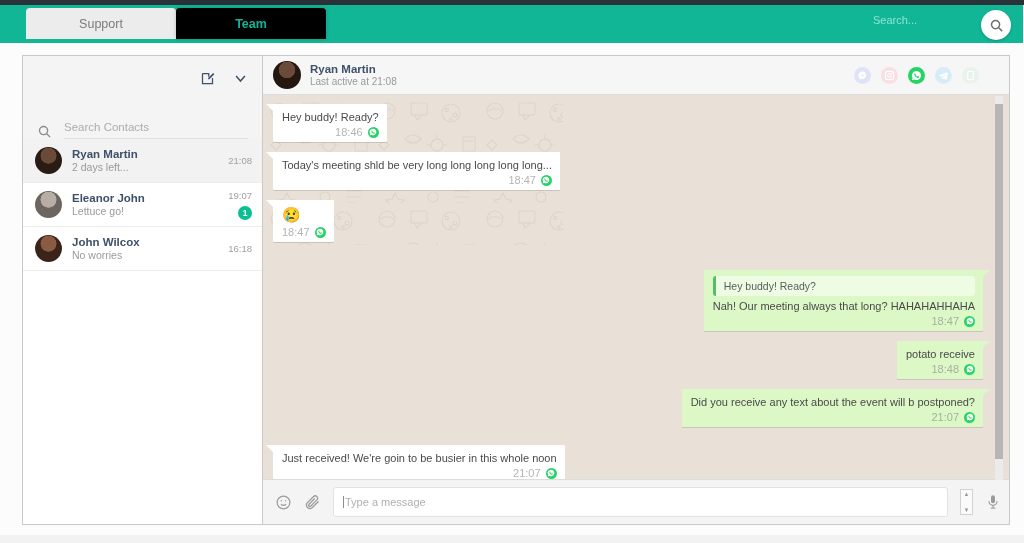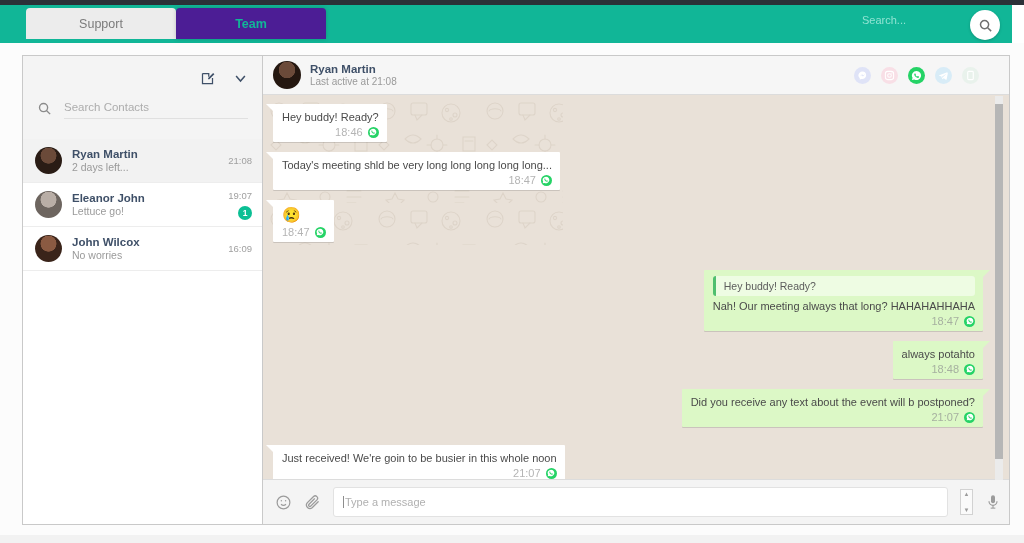--- a/index.html
+++ b/index.html
@@ -6,49 +6,49 @@
   body{
     width:1024px;height:543px;overflow:hidden;
     font-family:"Liberation Sans", sans-serif;
     background:#3b4046;
   }
   .frame{position:absolute;inset:0;background:#ffffff;}
   .frame::before{content:"";position:absolute;left:0;top:0;right:0;height:5px;background:#2b3138;}
   .frame::after{content:"";position:absolute;left:0;bottom:0;right:0;height:8px;background:#f2f2f2;}
 
   
-  .topbar{position:absolute;left:0;top:5px;right:12px;height:46px;background:#11b697;}
+  .topbar{position:absolute;left:0;top:5px;right:1px;height:46px;background:#11b697;}
   .tabs{position:absolute;left:26px;top:3px;height:31px;display:flex;}
   .tab{
     height:31px;min-width:150px;display:flex;align-items:center;justify-content:center;
     font-size:12.5px;border-radius:4px 4px 0 0;
   }
   .tab.inactive{background:#ececec;color:#7b7b7b;}
-  .tab.active{background:#4c1d95;color:#11b697;font-weight:bold;box-shadow:0 0 4px rgba(0,0,0,.18);}
+  .tab.active{background:#000000;color:#11b697;font-weight:bold;box-shadow:0 0 4px rgba(0,0,0,.18);}
 
   .searchwrap{position:absolute;right:12px;top:4px;height:32px;display:flex;align-items:center;}
   .searchfield{
     width:100px;height:22px;border-bottom:1.5px solid #7fdcc9;color:#8fe3d2;font-size:11px;
     display:flex;align-items:flex-end;padding-bottom:19px;margin-right:8px;
   }
   .searchbtn{
     width:30px;height:30px;border-radius:50%;background:#fff;display:flex;align-items:center;
     justify-content:center;box-shadow:0 1px 3px rgba(0,0,0,.2);
   }
   .searchbtn svg{width:15px;height:15px;}
 
   
   .app{position:absolute;left:0;top:43px;right:0;bottom:8px;background:#fcfcfc;}
   .card{position:absolute;left:22px;top:12px;right:14px;bottom:10px;background:#fff;border:1px solid #c9c9c9;display:flex;}
 
   
   .sidebar{width:239px;border-right:1px solid #c9c9c9;display:flex;flex-direction:column;background:#fff;}
   .side-head{height:45px;background:#f4f4f4;display:flex;align-items:center;justify-content:flex-end;padding-right:14px;gap:18px;}
   .ico{color:#3f5068;display:flex;align-items:center;}
-  .side-search{height:38px;background:#f4f4f4;display:flex;align-items:flex-start;padding:0 14px;}
+  .side-search{height:38px;background:#f4f4f4;display:flex;align-items:flex-end;padding:0 14px;}
   .side-search .mag{width:15px;height:15px;color:#8b8b8b;margin-right:12px;}
   .side-search .ph{flex:1;font-size:11.5px;color:#adadad;border-bottom:1px solid #e0e0e0;padding-bottom:5px;}
 
   .contact{height:43px;display:flex;align-items:center;padding:0 10px 0 12px;border-bottom:1px solid #ededed;cursor:pointer;}
   .contact.selected{background:#f2f2f2;}
   .avatar{width:27px;height:27px;border-radius:50%;flex:0 0 auto;margin-right:10px;position:relative;overflow:hidden;}
   .a1{background:radial-gradient(circle at 50% 32%, #6b4a39 0 34%, #2a1c15 36% 100%);}
   .a2{background:radial-gradient(circle at 50% 32%, #b9aea6 0 34%, #6d655f 36% 100%);}
   .a3{background:radial-gradient(circle at 50% 32%, #8a5a42 0 34%, #3a241a 36% 100%);}
   .ci{flex:1;min-width:0;}
@@ -183,21 +183,21 @@
         </div>
       </div>
 
       <div class="contact">
         <div class="avatar a3"></div>
         <div class="ci">
           <div class="cname">John Wilcox</div>
           <div class="cmsg">No worries</div>
         </div>
         <div class="cmeta">
-          <div class="ctime">16:09</div>
+          <div class="ctime">16:18</div>
         </div>
       </div>
     </div>
 
     <div class="chat">
 
       <div class="chat-head">
         <div class="ch-av"></div>
         <div>
           <div class="ch-name">Ryan Martin</div>
@@ -320,21 +320,21 @@
                       <svg viewBox="0 0 24 24" fill="#fff">
                         <path d="M12 2a10 10 0 00-8.6 15.1L2 22l5-1.3A10 10 0 1012 2zm5.3 14c-.2.6-1.2 1.2-1.7 1.2-.5.1-1 .1-1.6-.1-.4-.1-.9-.3-1.5-.6-2.6-1.1-4.3-3.8-4.4-4-.1-.2-1-1.4-1-2.6s.6-1.8.9-2.1c.2-.2.5-.3.6-.3h.5c.2 0 .4 0 .6.4.2.5.7 1.8.8 1.9.1.1.1.3 0 .4l-.3.5c-.1.2-.3.3-.1.6.1.2.6 1 1.3 1.6.9.8 1.6 1 1.9 1.2.2.1.4.1.5-.1.2-.2.6-.7.7-.9.2-.3.3-.2.5-.1.2.1 1.5.7 1.7.8.3.2.4.2.5.3.1.2.1.6-.1 1.1z"></path>
                       </svg>
                     </span>
               </div>
             </div>
           </div>
 
           <div class="row out">
             <div class="bub out">
-              <div class="btext">always potahto</div>
+              <div class="btext">potato receive</div>
               <div class="bfoot">
                 <span class="btime">18:48</span>
                 <span class="wa">
                       <svg viewBox="0 0 24 24" fill="#fff">
                         <path d="M12 2a10 10 0 00-8.6 15.1L2 22l5-1.3A10 10 0 1012 2zm5.3 14c-.2.6-1.2 1.2-1.7 1.2-.5.1-1 .1-1.6-.1-.4-.1-.9-.3-1.5-.6-2.6-1.1-4.3-3.8-4.4-4-.1-.2-1-1.4-1-2.6s.6-1.8.9-2.1c.2-.2.5-.3.6-.3h.5c.2 0 .4 0 .6.4.2.5.7 1.8.8 1.9.1.1.1.3 0 .4l-.3.5c-.1.2-.3.3-.1.6.1.2.6 1 1.3 1.6.9.8 1.6 1 1.9 1.2.2.1.4.1.5-.1.2-.2.6-.7.7-.9.2-.3.3-.2.5-.1.2.1 1.5.7 1.7.8.3.2.4.2.5.3.1.2.1.6-.1 1.1z"></path>
                       </svg>
                     </span>
               </div>
             </div>
           </div>

